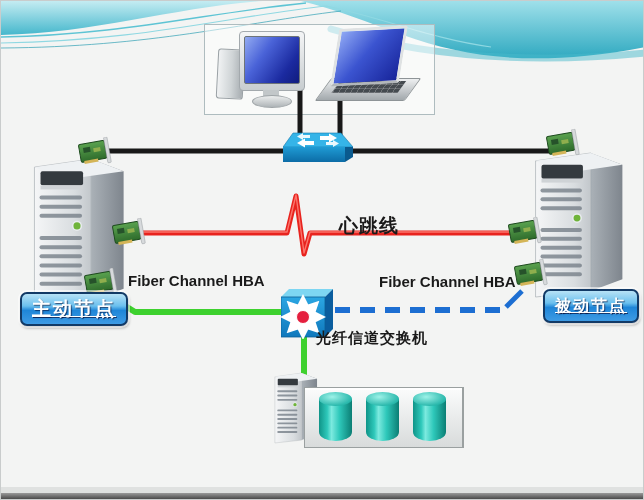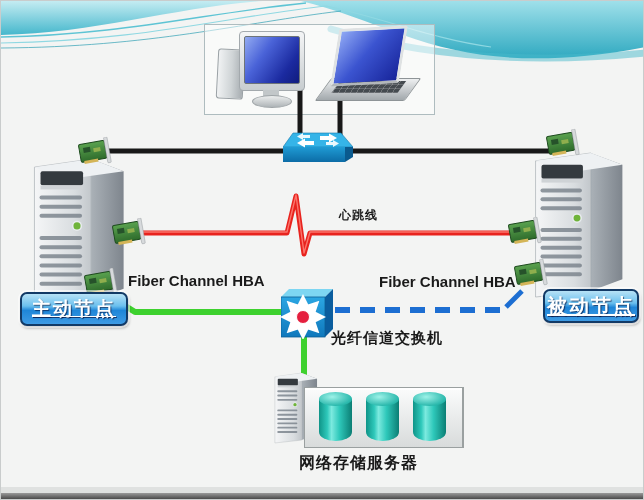--- a/index.html
+++ b/index.html
@@ -41,33 +41,33 @@
     background:linear-gradient(125deg,#8fa8f4 0%,#3b54d0 45%,#17249a 100%);
     border:3px solid #dfe2e3;border-bottom-color:#b2b7ba;border-radius:3px;}
   #laptop-base{left:322px;top:77px;width:88px;height:21px;
     transform:skewX(-36deg);border-radius:2px;
     background:linear-gradient(180deg,#eef0f1,#a2a8ac);border:1px solid #8e9497;}
   #laptop-keys{left:10px;top:2px;width:66px;height:12px;background:#454b50;
     background-image:repeating-linear-gradient(90deg,rgba(255,255,255,.22) 0 1px,transparent 1px 6px),
                      repeating-linear-gradient(0deg,rgba(255,255,255,.18) 0 1px,transparent 1px 4px);}
   
   .lbl{z-index:4;color:#1a1a1a;font-weight:bold;white-space:nowrap;}
-  #lbl-heartbeat{left:338px;top:206px;font-size:12px;letter-spacing:1px;}
+  #lbl-heartbeat{left:338px;top:212px;font-size:19px;letter-spacing:1px;}
   #lbl-hba-left{left:127px;top:271px;font-size:15px;}
   #lbl-hba-right{left:378px;top:272px;font-size:15px;}
-  #lbl-fcswitch{left:330px;top:328px;font-size:15px;letter-spacing:1px;}
+  #lbl-fcswitch{left:315px;top:328px;font-size:15px;letter-spacing:1px;}
   #lbl-storage{left:298px;top:452px;font-size:16px;letter-spacing:1px;}
   
   .badge{z-index:5;display:flex;align-items:center;justify-content:center;
     border:2px solid #123a66;border-radius:7px;color:#fff;font-weight:bold;
     background:linear-gradient(180deg,#b7e2f6 0%,#6bc0ee 40%,#1f86d8 55%,#3e9be4 100%);
     box-shadow:0 0 0 2px rgba(255,255,255,.55),1px 2px 3px rgba(0,0,0,.35);
     text-shadow:1px 1px 1px rgba(0,0,40,.6);letter-spacing:2px;text-decoration:underline;}
   #badge-active{left:19px;top:291px;width:104px;height:30px;font-size:19px;}
-  #badge-passive{left:542px;top:288px;width:92px;height:30px;font-size:20px;}
+  #badge-passive{left:542px;top:288px;width:92px;height:30px;font-size:16px;}
   
   #disk-box{left:303px;top:386px;width:157px;height:59px;z-index:3;
     background:linear-gradient(180deg,#fbfcfc,#d8dbdb);
     border:1px solid #9aa0a0;border-right-width:2px;
     box-shadow:inset 0 2px 0 #fff;}
   .cyl{position:absolute;top:11px;width:33px;height:42px;z-index:4;
     background:linear-gradient(90deg,#0f9488 0%,#2ec8ba 25%,#7ceadf 38%,#2ec8ba 62%,#0b7e74 100%);
     border-radius:0 0 16px 16px / 0 0 9px 9px;}
   .cyl:before{content:"";position:absolute;top:-7px;left:0;width:33px;height:14px;border-radius:50%;
     background:radial-gradient(ellipse at 40% 35%,#9df2e8,#2ab8ac 70%,#179a8e 100%);}
@@ -238,21 +238,20 @@
   <div class="abs" id="disk-box">
     <div class="cyl" style="left:14px"></div>
     <div class="cyl" style="left:61px"></div>
     <div class="cyl" style="left:108px"></div>
   </div>
 
   <div class="abs lbl" id="lbl-heartbeat">心跳线</div>
   <div class="abs lbl" id="lbl-hba-left">Fiber Channel HBA</div>
   <div class="abs lbl" id="lbl-hba-right">Fiber Channel HBA</div>
   <div class="abs lbl" id="lbl-fcswitch">光纤信道交换机</div>
-  <div class="abs lbl" id="lbl-storage">网络存储服务器</div>
 
   <div class="abs badge" id="badge-active">
     <span>主动节点</span>
   </div>
   <div class="abs badge" id="badge-passive">
     <span>被动节点</span>
   </div>
 
   <div class="abs" id="bottom-light"></div>
   <div class="abs" id="bottom-dark"></div>

